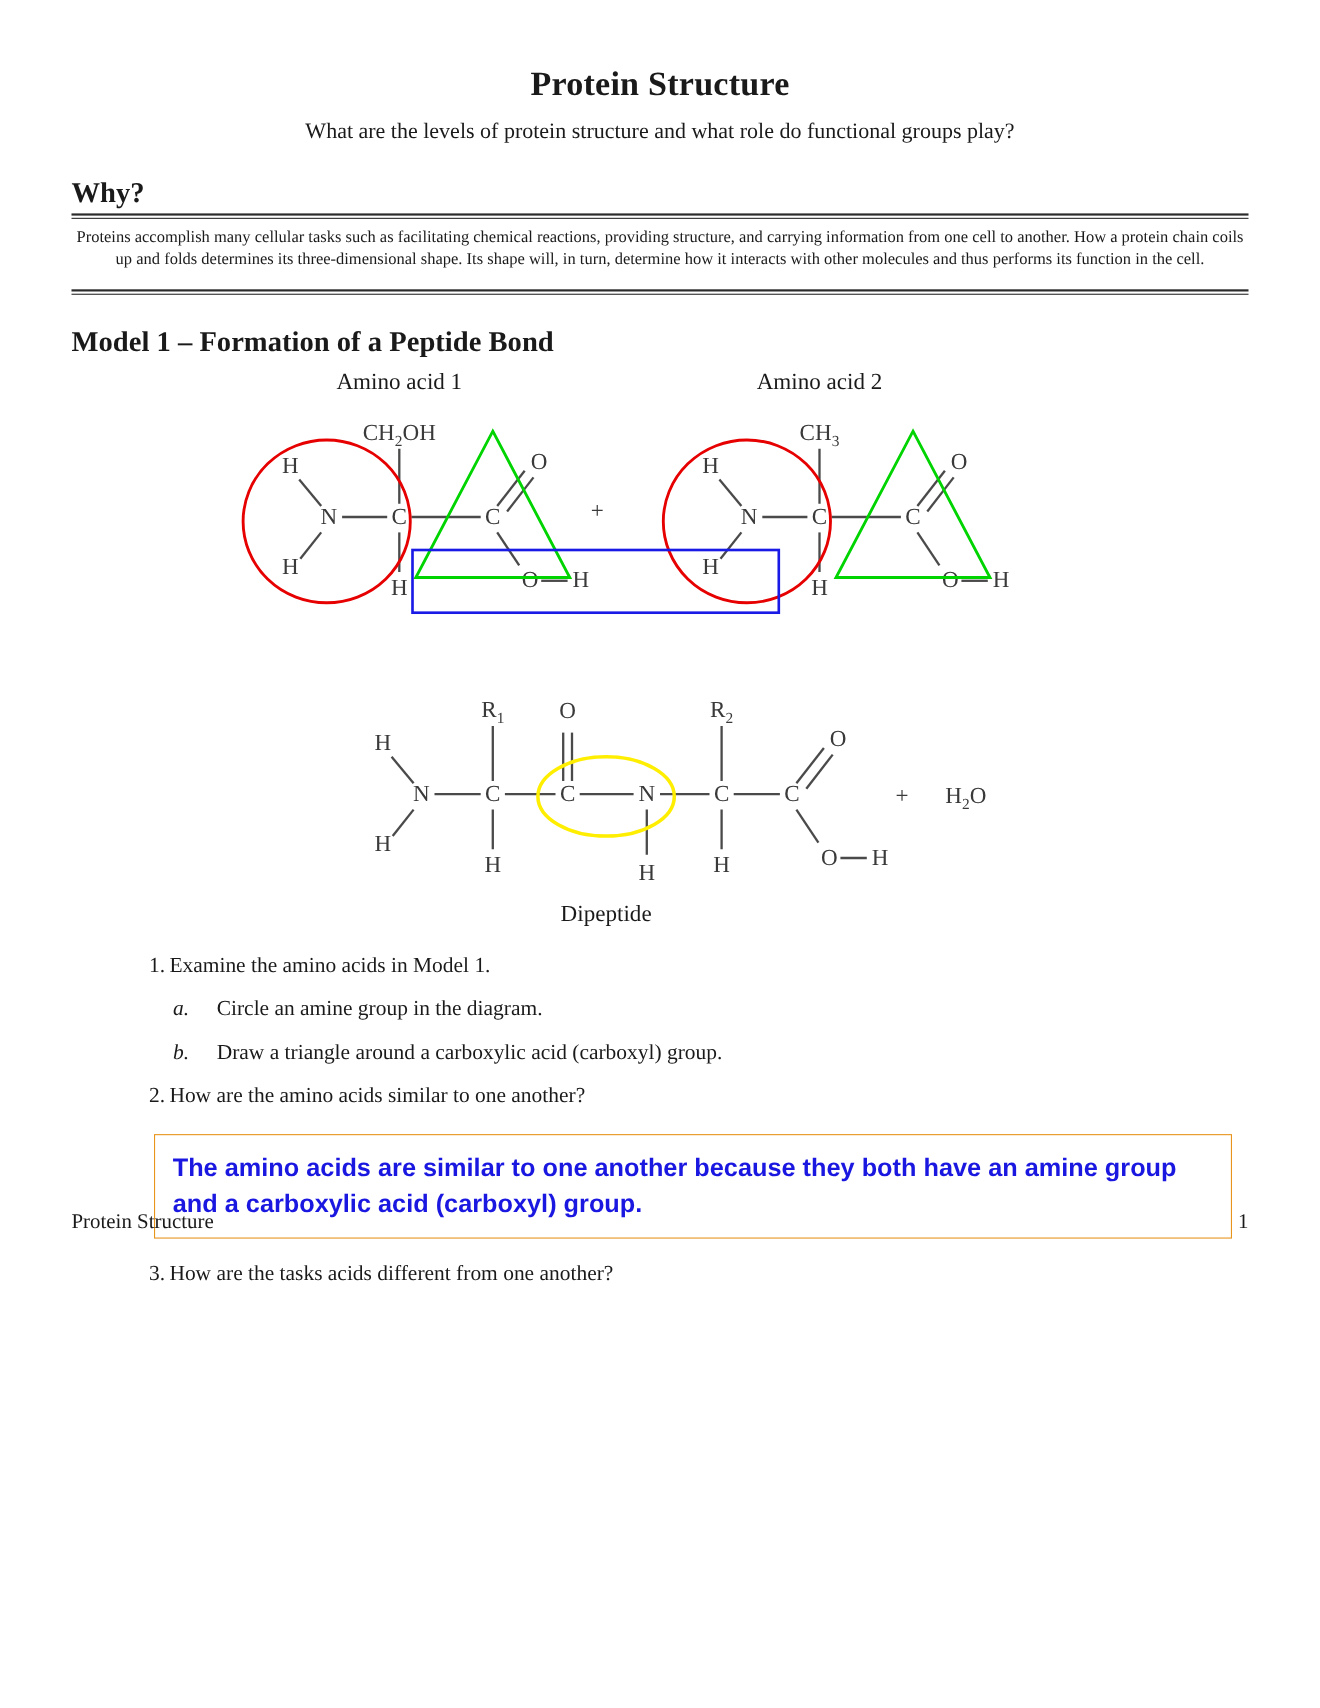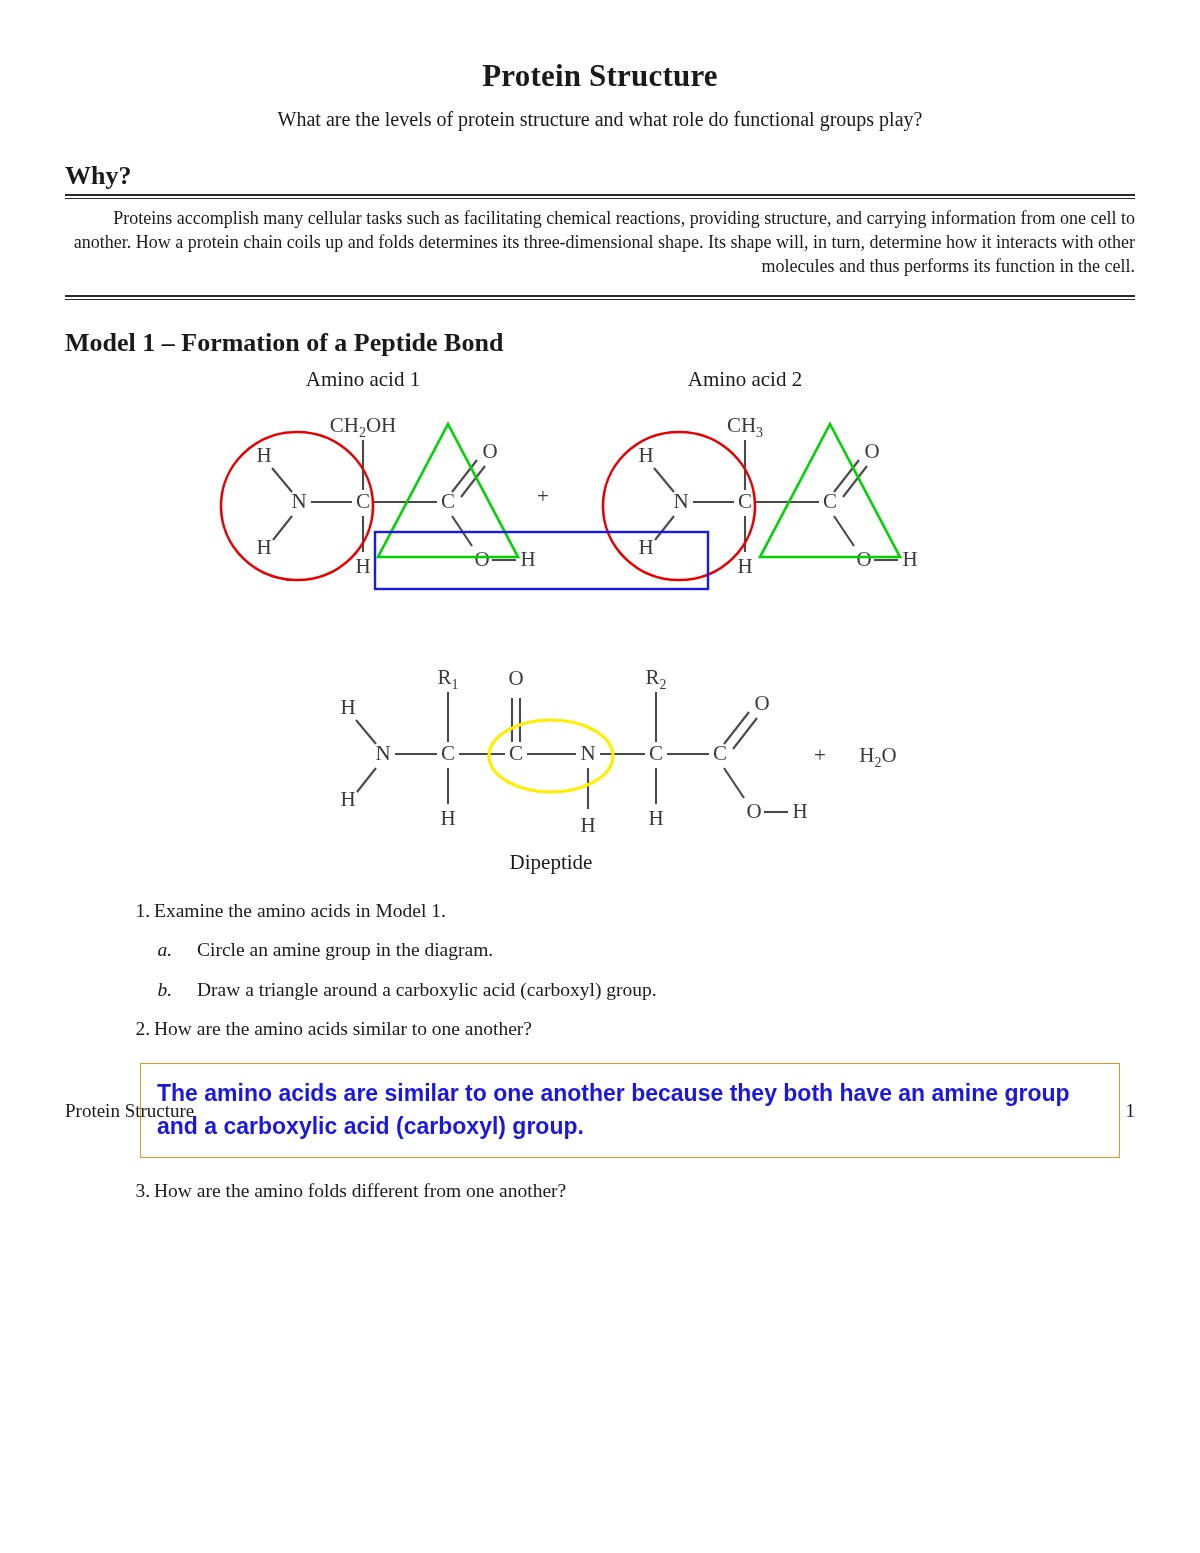--- a/index.html
+++ b/index.html
@@ -36,23 +36,23 @@
     padding-top:30px;
   }
   .rule-double{
     margin:3px 65px 0 65px;
     border-top:2px solid #2b2b2b;
     border-bottom:1px solid #2b2b2b;
     height:2px;
   }
   .why-body{
     margin:8px 65px 0 65px;
-    font-size:18px;
+    font-size:15px;
     line-height:1.33;
-    text-align:right;
+    text-align:center;
   }
   .rule-double2{
     margin:16px 65px 0 65px;
     border-top:2px solid #2b2b2b;
     border-bottom:1px solid #2b2b2b;
     height:2px;
   }
   .model-head{
     font-size:26px;
     font-weight:bold;
@@ -287,21 +287,21 @@
         <span class="q-num" style="left:0;">2.</span>
         <span class="q-txt">How are the amino acids similar to one another?</span>
       </div>
     </div>
 
     <div class="answer-box" id="answer-1">The amino acids are similar to one another because they both have an amine group and a carboxylic acid (carboxyl) group.</div>
 
     <div class="q q1" style="margin-top:20px;">
       <div class="row">
         <span class="q-num" style="left:0;">3.</span>
-        <span class="q-txt">How are the amino folds different from one another?</span>
+        <span class="q-txt">How are the tasks acids different from one another?</span>
       </div>
     </div>
 
   </div>
 
   <div class="footer">
     <span>Protein Structure</span>
     <span>1</span>
   </div>
 

